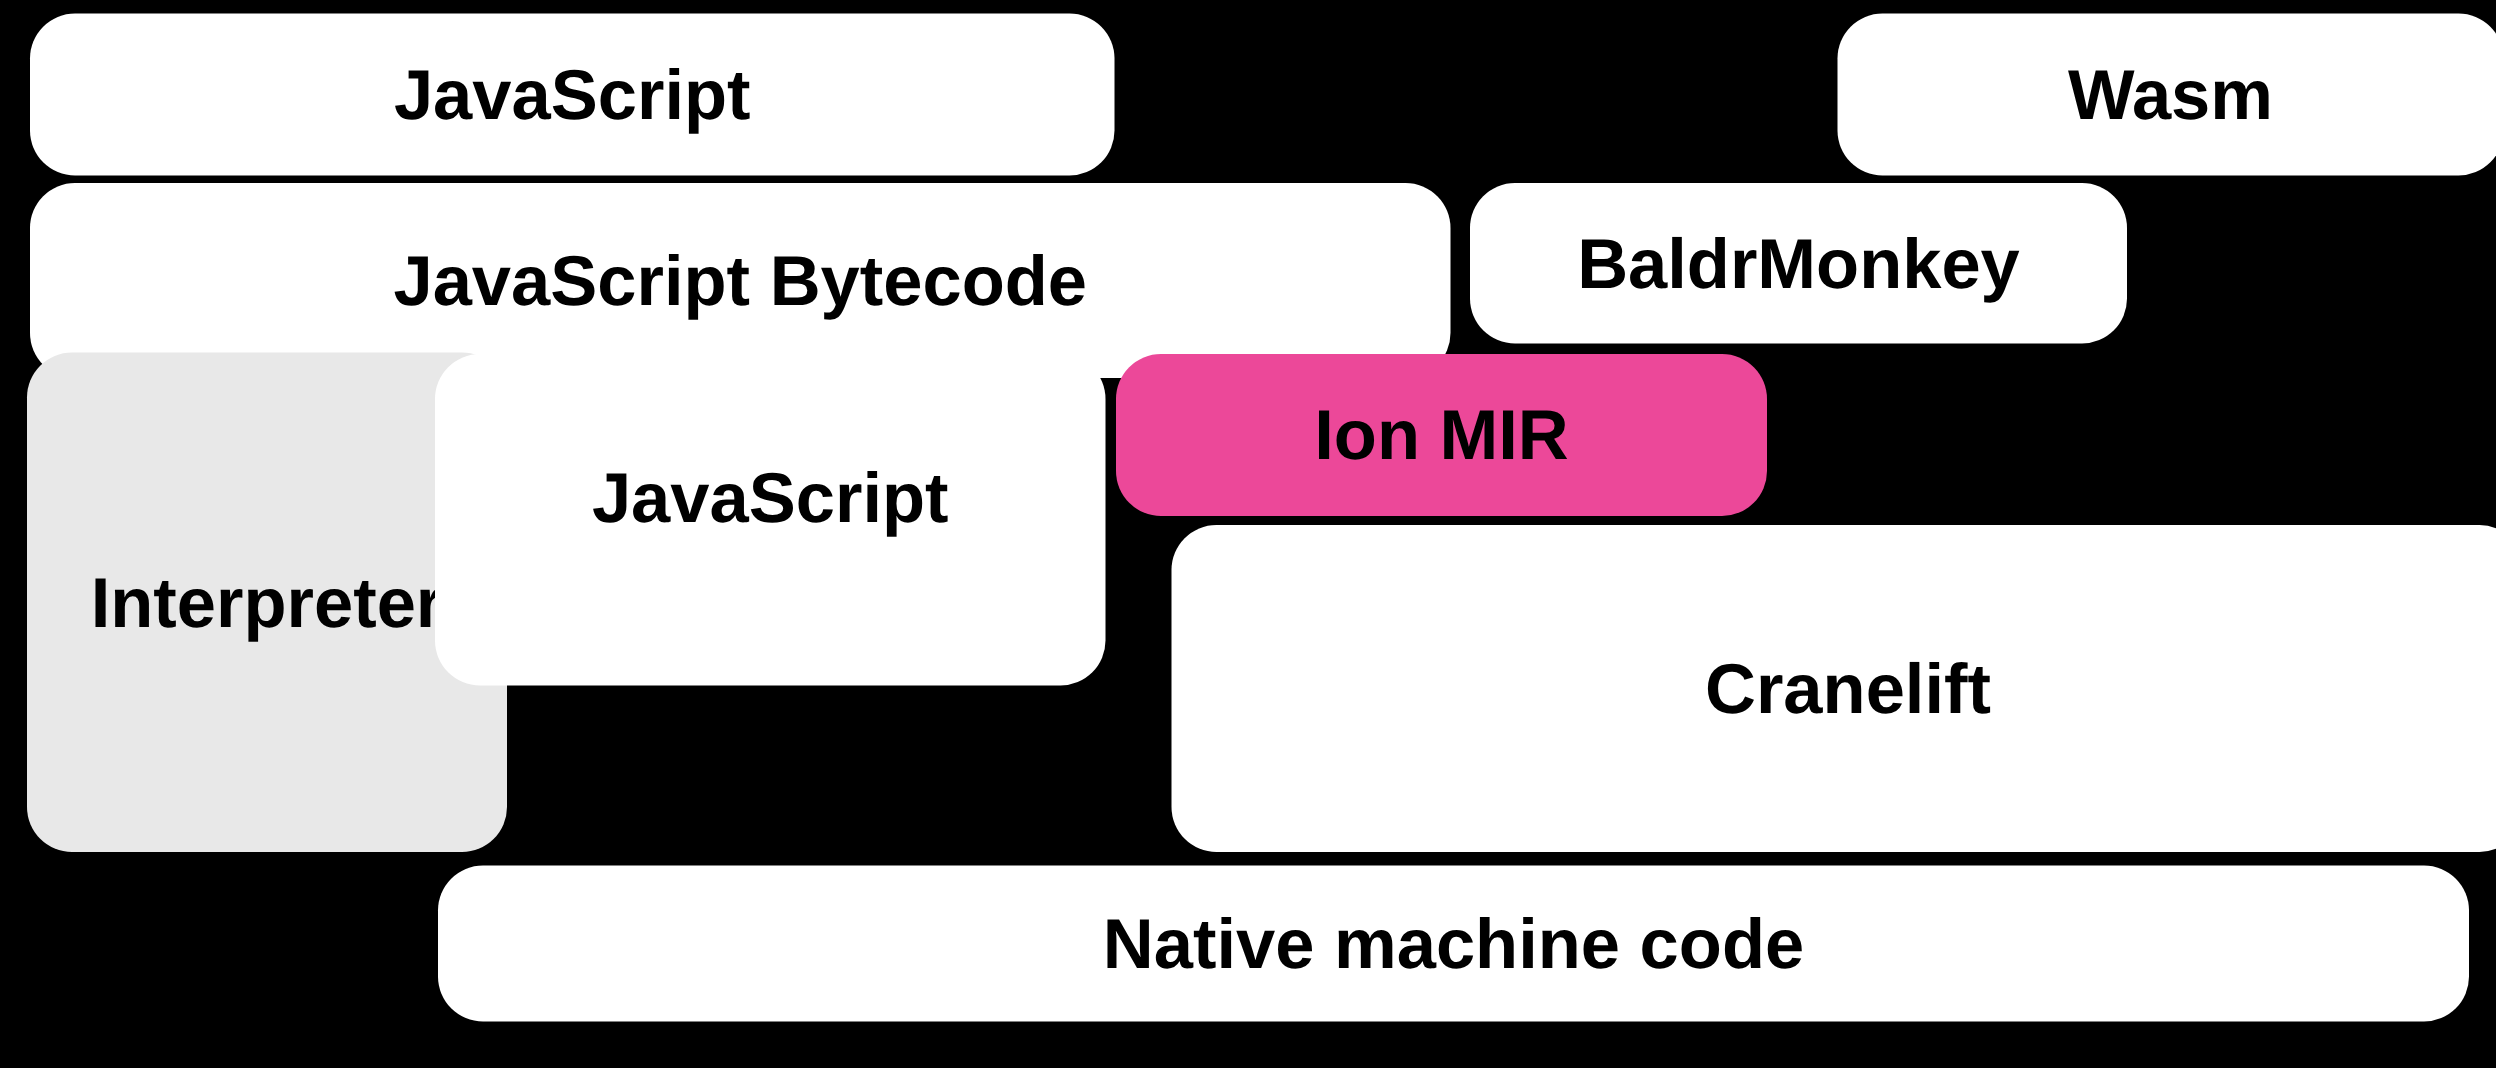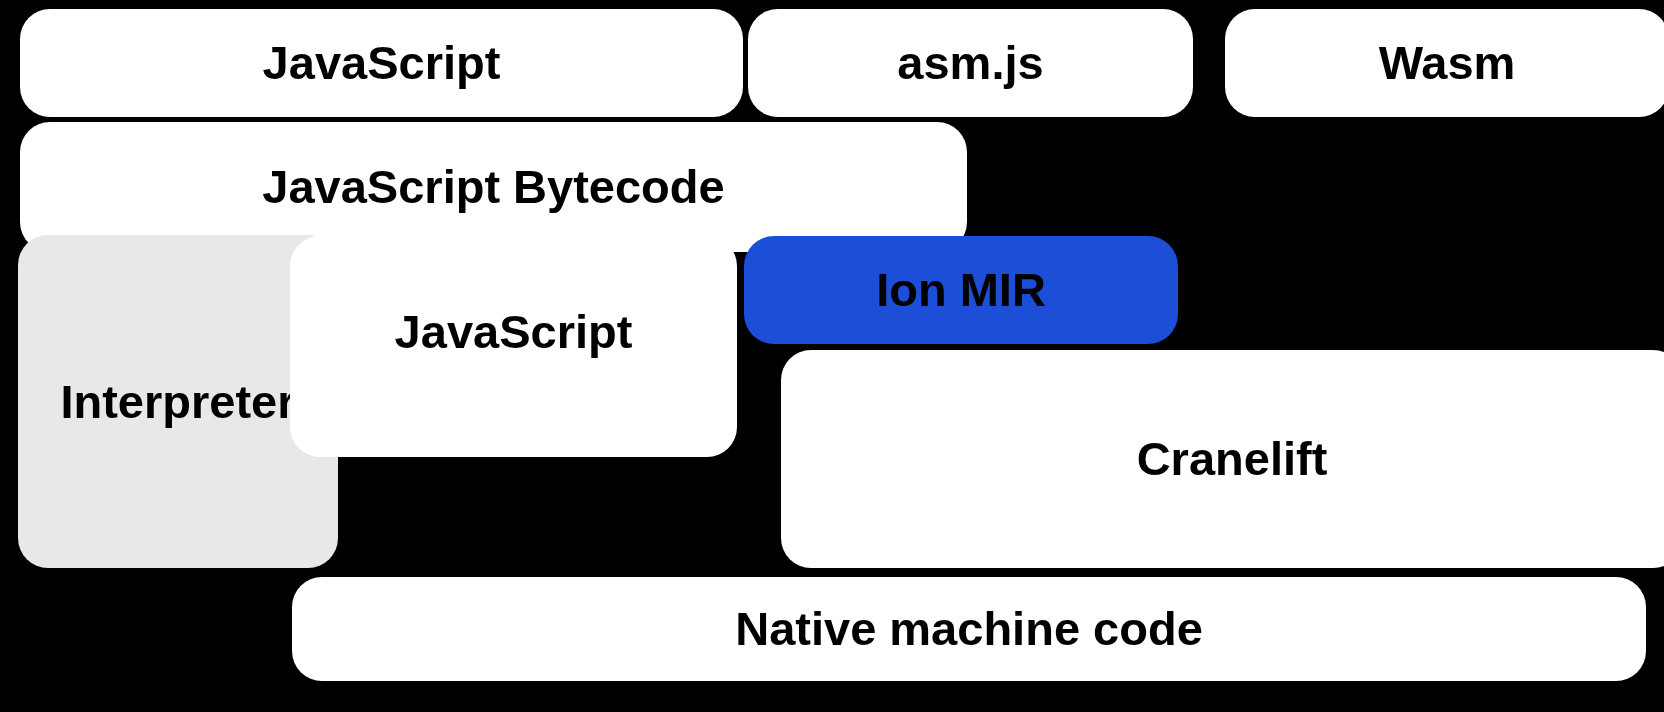--- a/index.html
+++ b/index.html
@@ -48,42 +48,42 @@
 </style>
 </head>
 <body>
 
 <div class="canvas">
 
   <div class="node n-javascript">
     <span>JavaScript</span>
   </div>
 
-  <div class="node n-asmjs">
-    <span>asm.js</span>
-  </div>
 
   <div class="node n-wasm">
     <span>Wasm</span>
   </div>
 
   <div class="node n-bytecode">
     <span>JavaScript Bytecode</span>
   </div>
 
+  <div class="node n-baldr">
+    <span>BaldrMonkey</span>
+  </div>
 
   <div class="node n-interp" style="background: rgb(232, 232, 232);">
     <span>Interpreter</span>
   </div>
 
   <div class="node n-baseline">
     <span>JavaScript</span>
   </div>
 
-  <div class="node n-ionmir" style="background: #1d4ed8;">
+  <div class="node n-ionmir" style="background: #ec4899;">
     <span>Ion MIR</span>
   </div>
 
   <div class="node n-cranelift" style="background: #ffffff; margin-left: 36px;">
     <span>Cranelift</span>
   </div>
 
 
   <div class="node n-native">
     <span>Native machine code</span>

